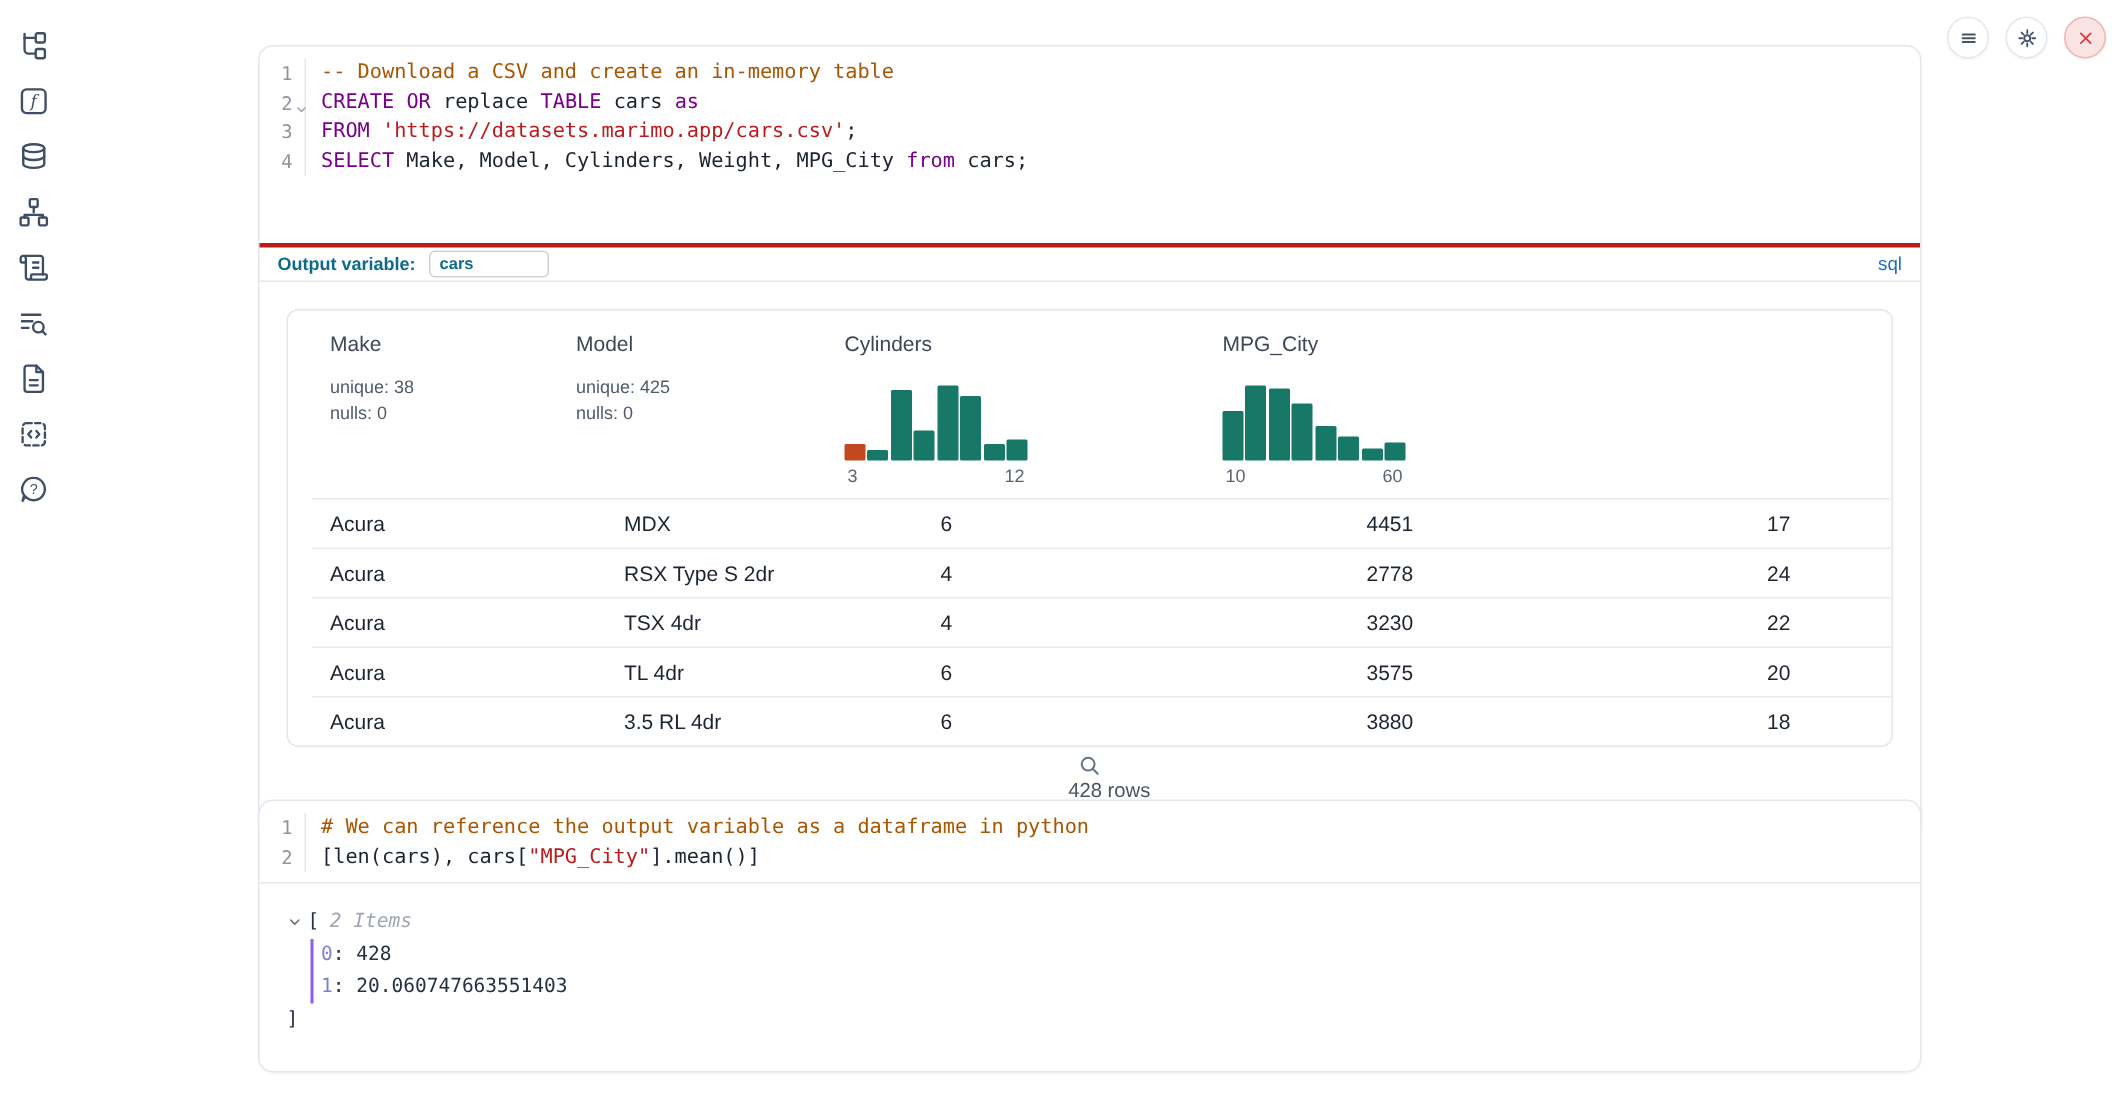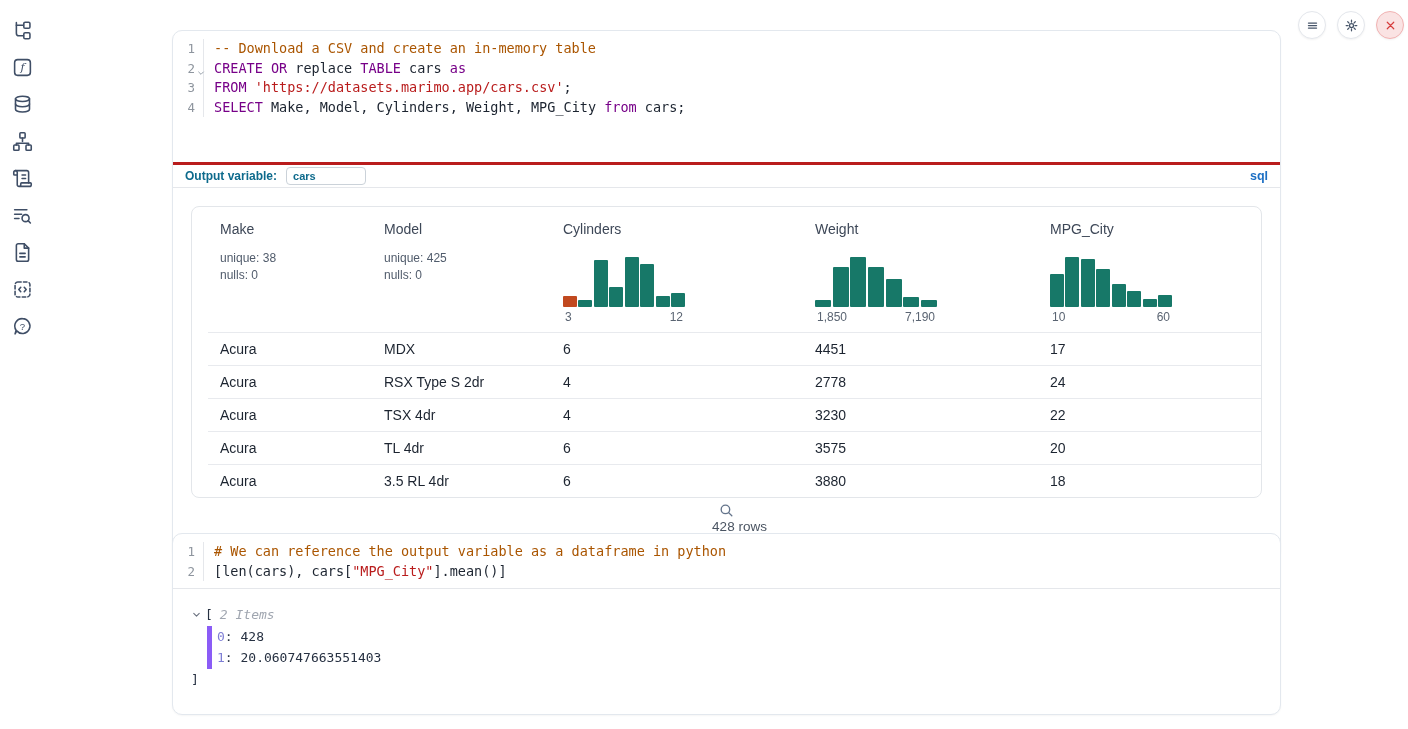--- a/index.html
+++ b/index.html
@@ -40,33 +40,33 @@
   .tok-string { color:#b91c1c; }
   .tok-plain { color:#1c2430; }
 
   
   .outvar-bar { border-top:3px solid #b91c1c; border-bottom:1px solid #e5e7eb;
                 height:26px; display:flex; align-items:center; padding:0 12px;margin-top:38px; }
   .outvar-label { font-size:12px; font-weight:bold; color:#0d6a8c; }
   .outvar-input { margin-left:9px; width:80px; height:18px; border:1px solid #cbd2d9;
                   border-radius:4px; padding:0 6px; font-size:11px; font-weight:bold;
                   color:#0d6a8c; font-family:"Liberation Sans", sans-serif; outline:none; }
-  .lang-label { margin-left:auto; font-size:12.5px; font-weight:bold; color:#1c6fc4; }
+  .lang-label { margin-left:auto; font-size:12.5px; font-weight:normal; color:#1c6fc4; }
 
   
   .table-wrap { margin:18px 18px 0 18px; border:1px solid #e3e6ea; border-radius:8px; overflow:hidden;padding-left:16px; }
   .t-grid { display:grid; grid-template-columns:164px 179px 252px 235px 1fr; padding:0 12px; }
   .t-header { padding-top:14px; padding-bottom:8px; }
   .col-name { font-size:14px; color:#3d4757; line-height:16px; }
   .col-stats { margin-top:13px; font-size:12px; color:#505b6b; line-height:16.5px; }
   .hist { margin-top:2px; height:68px; width:122px; display:flex; align-items:flex-end; gap:1.5px; }
   .hist .bar { flex:1 1 0; border-radius:1px; }
   .hist-labels { width:122px; display:flex; justify-content:space-between; padding:3px 2px 0 2px;
                  font-size:12px; color:#5a6472; }
-  .t-row { border-top:1px solid #e8eaee; height:33px; }
+  .t-row { border-top:1px solid #e8eaee; height:33px;gap:32px; }
   .t-cell { font-size:14px; color:#1c2430; line-height:33px; overflow:hidden; white-space:nowrap; }
 
   
   .t-footer { margin:4px 18px 0 18px; height:42px; display:flex; align-items:center;flex-direction:column; }
   .row-count { margin-left:26px; font-size:13.5px; color:#4a5462; }
   .search-btn { color:#64748b; display:flex; cursor:pointer; }
   .pg-group { margin-left:auto; display:flex; align-items:center; gap:8px; }
   .pg-btn { width:25px; height:25px; border-radius:7px; background:#fff; display:flex;
             align-items:center; justify-content:center; cursor:pointer; }
   .pg-btn.disabled { border:1px solid #eceef2; color:#c3c9d2; }
@@ -78,21 +78,21 @@
   .download { margin-left:16px; display:flex; align-items:center; gap:4px;
               font-size:13.5px; color:#2266c2; cursor:pointer; }
 
   
   .tree-sep { border-top:1px solid #e5e7eb; }
   .tree { padding:15px 18px 24px 18px; font-family:"DejaVu Sans Mono", monospace;
           font-size:13px; line-height:21.5px; color:#273142; }
   .tree-head { display:flex; align-items:center; }
   .tree-chevron { color:#6b7280; display:flex; margin-right:3px; cursor:pointer; }
   .tree-items-label { font-style:italic; color:#a0a6b0; margin-left:7px; }
-  .tree-children { border-left:5px solid #8b5cf6; margin-left:16px; padding-left:5px; }
+  .tree-children { border-left:2px solid #8b5cf6; margin-left:16px; padding-left:5px; }
   .tree-key { color:#7d7dd4; }
 </style>
 </head>
 <body>
 
 <div class="page">
 
   <div class="sidebar">
     <div class="sb-icon">
       <svg viewBox="0 0 24 24" fill="none" stroke="currentColor" stroke-width="1.8" stroke-linecap="round" stroke-linejoin="round">
@@ -239,36 +239,20 @@
               <div class="bar" style="height: 43px; background: rgb(23, 120, 104);"></div>
               <div class="bar" style="height: 11px; background: rgb(23, 120, 104);"></div>
               <div class="bar" style="height: 14px; background: rgb(23, 120, 104);"></div>
             </div>
             <div class="hist-labels">
               <span>3</span>
               <span>12</span>
             </div>
           </div>
           <div>
-            <div class="col-name">Weight</div>
-            <div class="hist">
-              <div class="bar" style="height: 7px; background: rgb(23, 120, 104);"></div>
-              <div class="bar" style="height: 40px; background: rgb(23, 120, 104);"></div>
-              <div class="bar" style="height: 50px; background: rgb(23, 120, 104);"></div>
-              <div class="bar" style="height: 40px; background: rgb(23, 120, 104);"></div>
-              <div class="bar" style="height: 28px; background: rgb(23, 120, 104);"></div>
-              <div class="bar" style="height: 10px; background: rgb(23, 120, 104);"></div>
-              <div class="bar" style="height: 7px; background: rgb(23, 120, 104);"></div>
-            </div>
-            <div class="hist-labels">
-              <span>1,850</span>
-              <span>7,190</span>
-            </div>
-          </div>
-          <div>
             <div class="col-name">MPG_City</div>
             <div class="hist">
               <div class="bar" style="height: 33px; background: rgb(23, 120, 104);"></div>
               <div class="bar" style="height: 50px; background: rgb(23, 120, 104);"></div>
               <div class="bar" style="height: 48px; background: rgb(23, 120, 104);"></div>
               <div class="bar" style="height: 38px; background: rgb(23, 120, 104);"></div>
               <div class="bar" style="height: 23px; background: rgb(23, 120, 104);"></div>
               <div class="bar" style="height: 16px; background: rgb(23, 120, 104);"></div>
               <div class="bar" style="height: 8px; background: rgb(23, 120, 104);"></div>
               <div class="bar" style="height: 12px; background: rgb(23, 120, 104);"></div>

